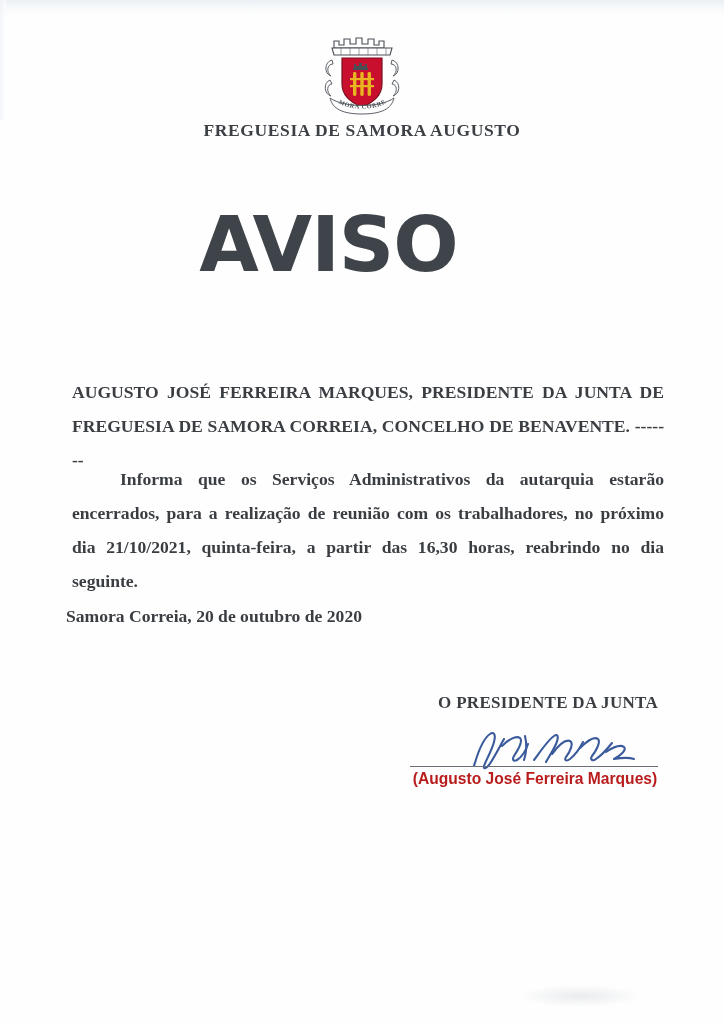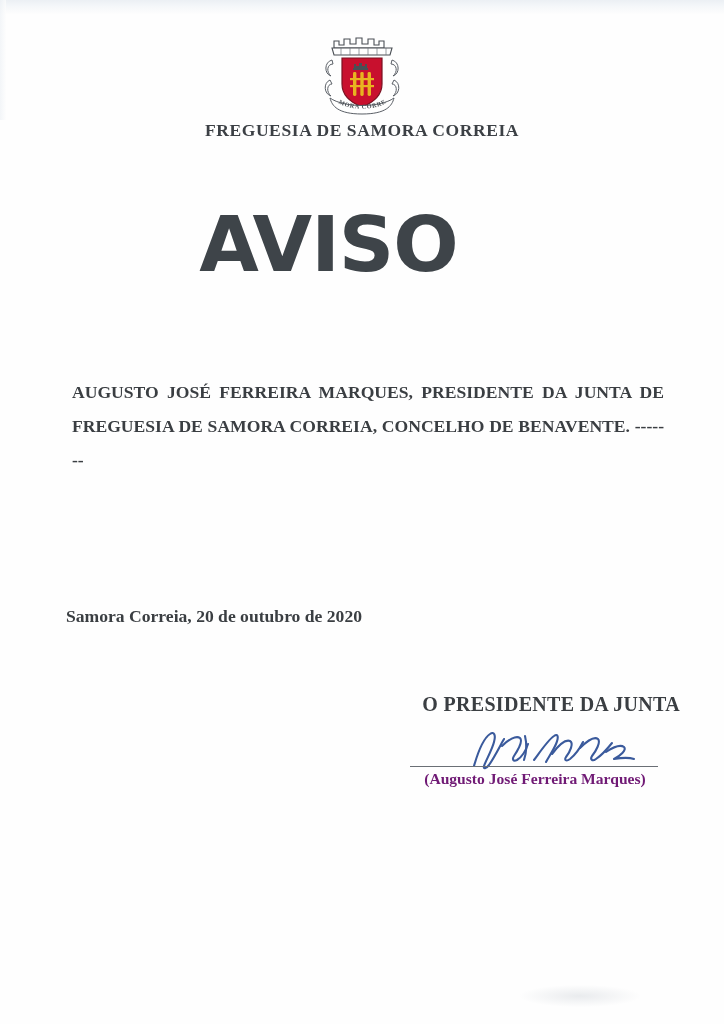--- a/index.html
+++ b/index.html
@@ -117,24 +117,23 @@
   }
 
   
   .sig-title {
     position: absolute;
     left: 0; top: 693px;
     width: 658px;
     text-align: right;
     font-family: "Liberation Serif", serif;
     font-weight: bold;
-    font-size: 20px;
+    font-size: 17px;
     letter-spacing: .3px;
     color: #3a3e42;
-    margin-left: 22px;
   }
   .sig-area {
     position: absolute;
     left: 410px; top: 726px;
     width: 250px;
     height: 70px;
   }
   .sig-ink {
     position: absolute;
     left: 58px; top: 0px;
@@ -146,24 +145,24 @@
     left: 0; top: 40px;
     width: 248px;
     height: 1px;
     background: #6a6f75;
   }
   .sig-name {
     position: absolute;
     left: 0; top: 44px;
     width: 250px;
     text-align: center;
-    font-family: Liberation Serif, serif;
+    font-family: Liberation Sans, sans-serif;
     font-weight: bold;
     font-size: 15.6px;
-    color: #701a75;
+    color: #b91c1c;
     white-space: nowrap;
   }
 </style>
 </head>
 <body>
 
 <div class="page">
 
   <div class="scan-edge-top"></div>
   <div class="scan-edge-left"></div>
@@ -212,26 +211,27 @@
       </g>
 
       <path d="M10 72 C24 82 60 82 74 72 C72 80 66 88 42 88 C18 88 12 80 10 72 Z" fill="#ffffff" stroke="#5a5f66" stroke-width="1"></path>
       <path id="scrollpath" d="M17 76 C28 85 56 85 67 76" fill="none"></path>
       <text font-family="Liberation Serif, serif" font-size="6.2" font-weight="bold" fill="#4a4f55" letter-spacing=".7">
         <textPath href="#scrollpath" startOffset="50%" text-anchor="middle">SAMORA CORREIA</textPath>
       </text>
     </svg>
   </div>
 
-  <div class="org-name">FREGUESIA DE SAMORA CORREIA</div>
+  <div class="org-name">FREGUESIA DE SAMORA AUGUSTO</div>
 
   <div class="aviso">AVISO</div>
 
   <div class="body-block para para-intro">AUGUSTO JOSÉ FERREIRA MARQUES, PRESIDENTE DA JUNTA DE FREGUESIA DE SAMORA CORREIA, CONCELHO DE BENAVENTE. -------</div>
 
+  <div class="body-block para para-body">Informa que os Serviços Administrativos da autarquia estarão encerrados, para a realização de reunião com os trabalhadores, no próximo dia 21/10/2021, quinta-feira, a partir das 16,30 horas, reabrindo no dia seguinte.</div>
 
   <div class="date-line">Samora Correia, 20 de outubro de 2020</div>
 
   <div class="sig-title">O PRESIDENTE DA JUNTA</div>
 
   <div class="sig-area">
     <svg class="sig-ink" viewBox="0 0 170 44">
       <g fill="none" stroke="#3a5a9c" stroke-width="2.1" stroke-linecap="round" stroke-linejoin="round">
         <path d="M6 40 C10 26 16 12 22 8 C26 5 28 9 26 16 C24 24 18 34 16 40
                  C15 43 18 43 21 39 C26 32 32 20 36 13"></path>

